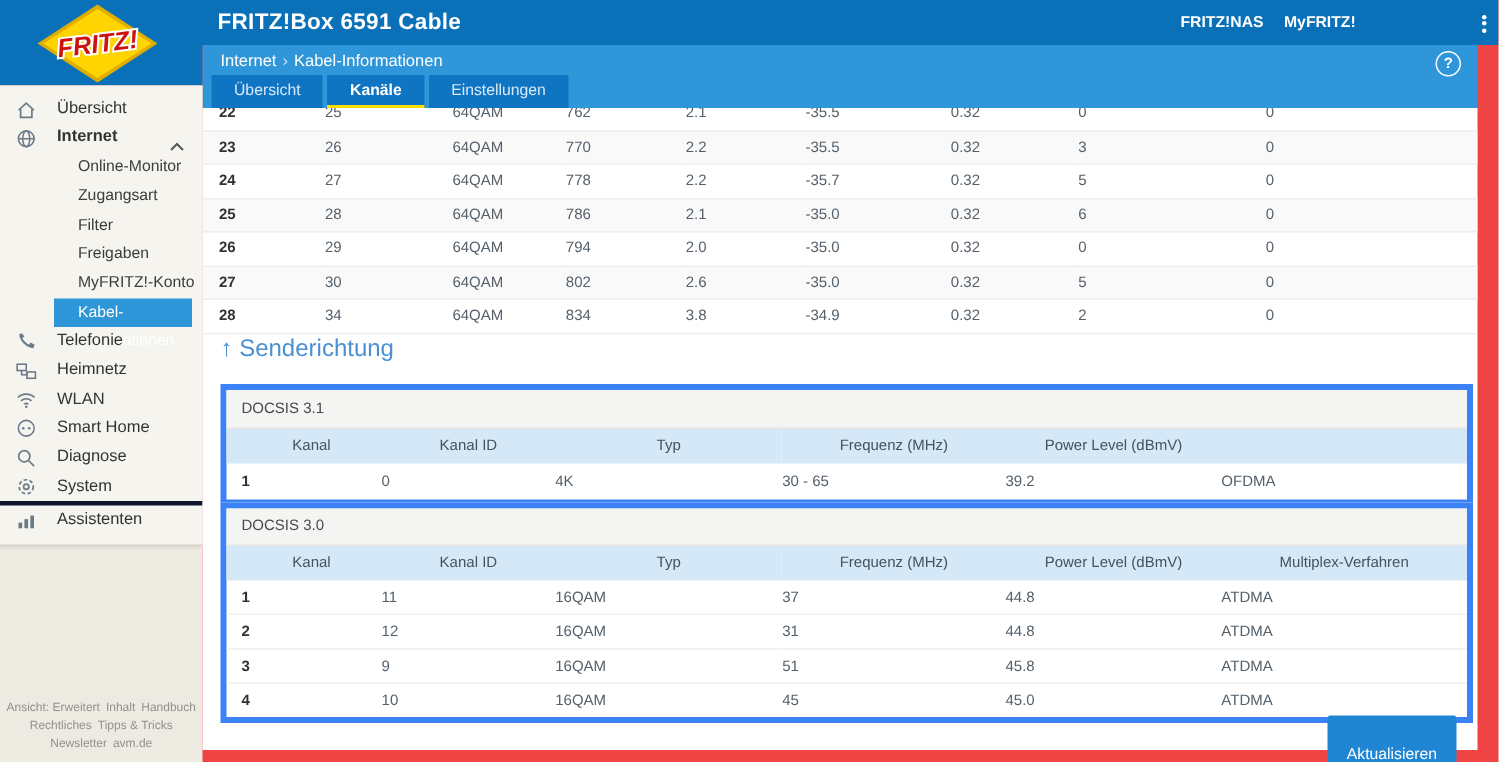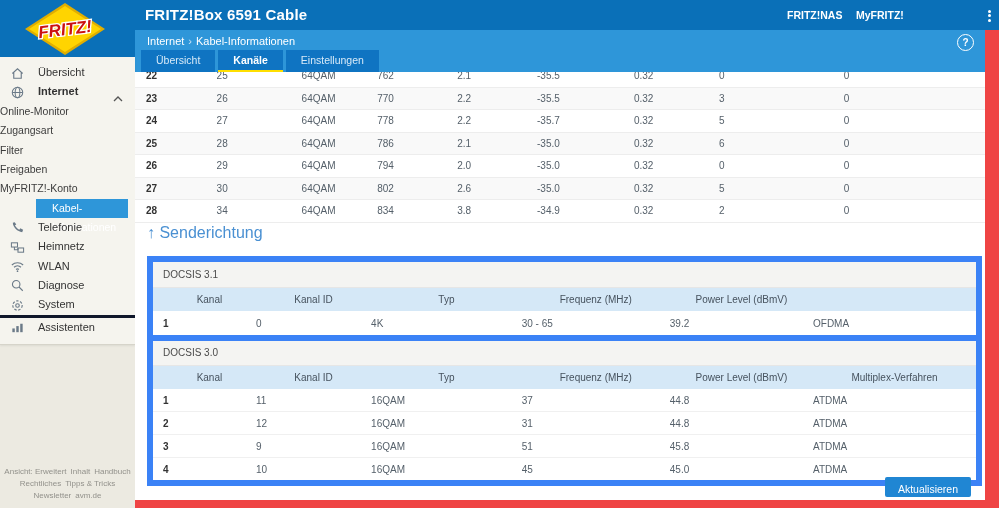--- a/index.html
+++ b/index.html
@@ -29,49 +29,49 @@
   .tab.active{color:#fff;font-weight:bold;border-bottom:2px solid #ffdf00;}
 
   
   .sidebar{position:absolute;left:0;top:57px;width:135px;height:451px;background:#eceae1;}
   .menu{position:absolute;left:0;top:0;width:135px;background:#f5f4ee;border-bottom:1px solid #d6d4ca;box-shadow:0 1px 2px rgba(0,0,0,.07);padding:6px 0 7px;box-sizing:border-box;}
   .mi{position:relative;height:19.4px;line-height:19.4px;font-size:11px;color:#333;padding-left:38px;cursor:pointer;}
   .mi.bold{font-weight:bold;}
   .mi .ic{position:absolute;left:10px;top:2.5px;width:15px;height:15px;color:#6b7a88;}
   .mi .ic svg{width:15px;height:15px;display:block;}
   .chev{position:absolute;right:12px;top:7px;}
-  .sub{height:19.4px;line-height:19.4px;font-size:10.5px;color:#3c3c3c;cursor:pointer;}
+  .sub{height:19.4px;line-height:19.4px;font-size:10.5px;color:#3c3c3c;padding-left:52px;cursor:pointer;}
   .sub.active{background:#2e96d9;color:#fff;margin:0 7px 0 36px;padding-left:16px;height:19px;line-height:19px;}
   .mi.assist{border-top:3px solid #0f172a;}
   .side-footer{position:absolute;left:0;bottom:6px;width:135px;text-align:center;font-size:8px;color:#92918b;line-height:12px;margin-top:36px;}
   .side-footer span{cursor:pointer;margin:0 2px;white-space:nowrap;}
 
   
   .card{position:absolute;left:135px;top:72px;width:850px;height:428px;background:#fff;}
   .ds-wrap{position:absolute;left:0;top:0;width:850px;height:151px;overflow:hidden;}
   table.ds{width:100%;border-collapse:collapse;table-layout:fixed;font-size:10px;color:#55606a;margin-top:-7px;}
   .ds td{height:21.5px;padding:0;border-bottom:1px solid #ededed;}
   .ds td:first-child{padding-left:11px;font-weight:bold;color:#333;}
   .ds tr:nth-child(even){background:#f9f9f9;}
 
   .up-heading{position:absolute;left:12px;top:152px;font-size:16px;color:#4a90d2;}
 
-  .box{position:absolute;left:12px;width:835px;border:6px solid #3b82f6;background:#fff;box-sizing:border-box;}
+  .box{position:absolute;left:12px;width:835px;border:4px solid #3b82f6;background:#fff;box-sizing:border-box;}
   .box31{top:184px;}
   .box30{top:263px;}
   .box-label{height:24px;line-height:24px;background:#f4f4f2;padding-left:10px;font-size:10px;color:#4a4a4a;border-bottom:1px solid #e6e6e6;}
   table.up{width:100%;border-collapse:collapse;table-layout:fixed;font-size:10px;color:#55606a;}
   .up th{height:23px;background:#d5e8f7;font-weight:normal;text-align:center;color:#46525e;padding:0;font-size:10px;}
   .up td{height:22px;border-bottom:1px solid #f0f0f0;padding:0;}
   .up tr:last-child td{border-bottom:none;}
   .up th:first-child,.up td:first-child{padding-left:10px;}
   .up td:first-child{font-weight:bold;color:#333;}
   .box31 .up td{height:24px;}
 
-  .refresh{position:absolute;right:14px;top:405px;height:20px;padding:2px 13px;background:#2086d3;color:#fff;font-size:10.5px;border:none;border-radius:2px;line-height:20px;cursor:pointer;font-family:"Liberation Sans",sans-serif;}
+  .refresh{position:absolute;right:14px;top:405px;height:20px;padding:16px 13px;background:#2086d3;color:#fff;font-size:10.5px;border:none;border-radius:2px;line-height:20px;cursor:pointer;font-family:"Liberation Sans",sans-serif;}
 </style>
 </head>
 <body>
 
 <div class="page">
 
   <div class="topbar">
     <div class="app-title">FRITZ!Box 6591 Cable</div>
     <span class="nav-link nav-fritznas">FRITZ!NAS</span>
     <span class="nav-link nav-myfritz">MyFRITZ!</span>
@@ -152,20 +152,30 @@
       <div class="mi">
         <span class="ic">
             <svg viewBox="0 0 16 16" fill="none" stroke="currentColor" stroke-width="1.2">
               <path d="M2 6.4a8.6 8.6 0 0 1 12 0"></path>
               <path d="M4.3 8.8a5.3 5.3 0 0 1 7.4 0"></path>
               <path d="M6.5 11.2a2.2 2.2 0 0 1 3 0"></path>
               <circle cx="8" cy="13" r=".9" fill="currentColor" stroke="none"></circle>
             </svg>
           </span>
         <span>WLAN</span>
+      </div>
+      <div class="mi">
+        <span class="ic">
+            <svg viewBox="0 0 16 16" fill="none" stroke="currentColor" stroke-width="1.1">
+              <circle cx="8" cy="8" r="5.6"></circle>
+              <circle cx="5.9" cy="8" r=".9" fill="currentColor" stroke="none"></circle>
+              <circle cx="10.1" cy="8" r=".9" fill="currentColor" stroke="none"></circle>
+            </svg>
+          </span>
+        <span>Smart Home</span>
       </div>
       <div class="mi">
         <span class="ic">
             <svg viewBox="0 0 16 16" fill="none" stroke="currentColor" stroke-width="1.2">
               <circle cx="6.6" cy="6.6" r="4"></circle>
               <path d="M9.6 9.6l4 4"></path>
             </svg>
           </span>
         <span>Diagnose</span>
       </div>

